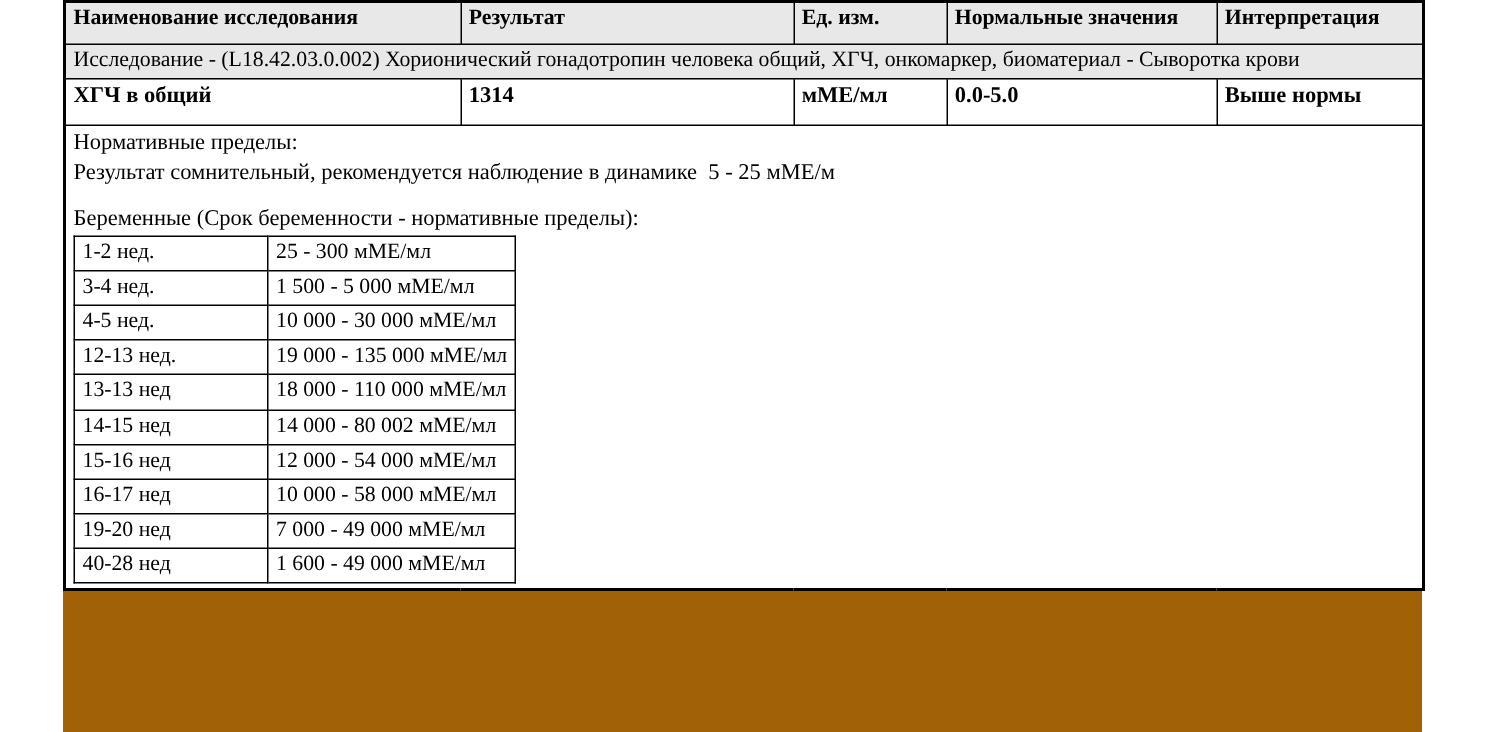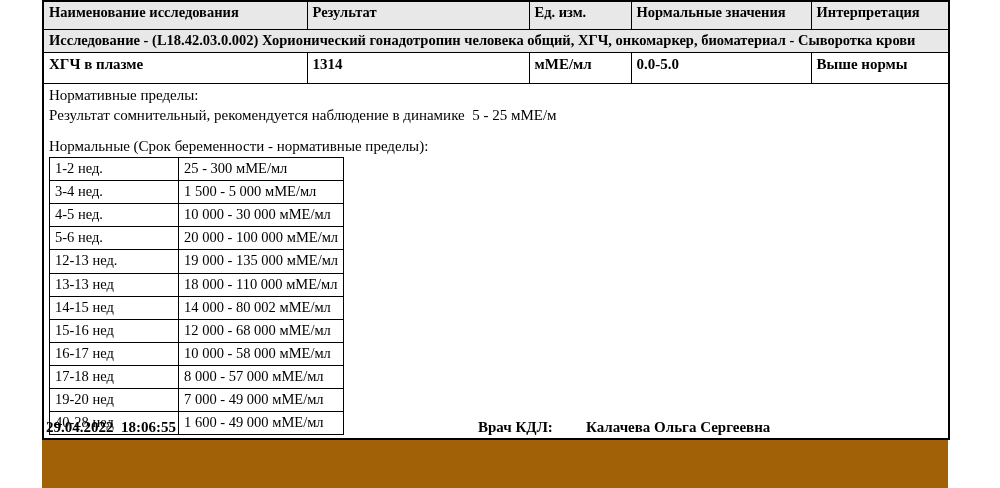--- a/index.html
+++ b/index.html
@@ -54,21 +54,21 @@
     text-align: left;
   }
   thead th {
     background: #e8e8e8;
     font-weight: bold;
     font-size: 14.5px;
     height: 22px;
   }
   tr.group-row td {
     background: #e8e8e8;
-    font-weight: bold;
+    font-weight: normal;
     font-size: 14.5px;
     line-height: 1.2;
   }
   tr.value-row td {
     font-weight: bold;
     font-size: 15px;
     height: 24px;
     padding-top: 3px;
   }
   tr.value-row td.val,
@@ -171,90 +171,76 @@
           <th>Ед. изм.</th>
           <th>Нормальные значения</th>
           <th>Интерпретация</th>
         </tr>
       </thead>
       <tbody>
         <tr class="group-row">
           <td colspan="5">Исследование - (L18.42.03.0.002) Хорионический гонадотропин человека общий, ХГЧ, онкомаркер, биоматериал - Сыворотка крови</td>
         </tr>
         <tr class="value-row">
-          <td>ХГЧ в плазме</td>
+          <td>ХГЧ в общий</td>
           <td class="val">1314</td>
           <td>мМЕ/мл</td>
           <td class="norm">0.0-5.0</td>
           <td>Выше нормы</td>
         </tr>
         <tr>
           <td class="notes" colspan="5">
             <div class="notes-line">Нормативные пределы:</div>
             <div class="notes-line">Результат сомнительный, рекомендуется наблюдение в динамике  5 - 25 мМЕ/м</div>
             <div class="notes-gap"></div>
-            <div class="notes-line">Нормальные (Срок беременности - нормативные пределы):</div>
+            <div class="notes-line">Беременные (Срок беременности - нормативные пределы):</div>
             <table class="preg-table">
               <tbody>
                 <tr>
                   <td class="week">1-2 нед.</td>
                   <td class="range">25 - 300 мМЕ/мл</td>
                 </tr>
                 <tr>
                   <td class="week">3-4 нед.</td>
                   <td class="range">1 500 - 5 000 мМЕ/мл</td>
                 </tr>
                 <tr>
                   <td class="week">4-5 нед.</td>
                   <td class="range">10 000 - 30 000 мМЕ/мл</td>
                 </tr>
                 <tr>
-                  <td class="week">5-6 нед.</td>
-                  <td class="range">20 000 - 100 000 мМЕ/мл</td>
-                </tr>
-                <tr>
                   <td class="week">12-13 нед.</td>
                   <td class="range">19 000 - 135 000 мМЕ/мл</td>
                 </tr>
                 <tr>
                   <td class="week">13-13 нед</td>
                   <td class="range">18 000 - 110 000 мМЕ/мл</td>
                 </tr>
                 <tr>
                   <td class="week">14-15 нед</td>
                   <td class="range">14 000 - 80 002 мМЕ/мл</td>
                 </tr>
                 <tr>
                   <td class="week">15-16 нед</td>
-                  <td class="range">12 000 - 68 000 мМЕ/мл</td>
+                  <td class="range">12 000 - 54 000 мМЕ/мл</td>
                 </tr>
                 <tr>
                   <td class="week">16-17 нед</td>
                   <td class="range">10 000 - 58 000 мМЕ/мл</td>
-                </tr>
-                <tr>
-                  <td class="week">17-18 нед</td>
-                  <td class="range">8 000 - 57 000 мМЕ/мл</td>
                 </tr>
                 <tr>
                   <td class="week">19-20 нед</td>
                   <td class="range">7 000 - 49 000 мМЕ/мл</td>
                 </tr>
                 <tr>
                   <td class="week">40-28 нед</td>
                   <td class="range">1 600 - 49 000 мМЕ/мл</td>
                 </tr>
               </tbody>
             </table>
           </td>
         </tr>
       </tbody>
     </table>
   </div>
 
-  <div class="footer">
-    <div class="date">29.04.2022  18:06:55</div>
-    <div class="footer-spacer"></div>
-    <div class="doc-label">Врач КДЛ:</div>
-    <div class="doc-name">Калачева Ольга Сергеевна</div>
-  </div>
 
 </div>
 
 </body></html>

